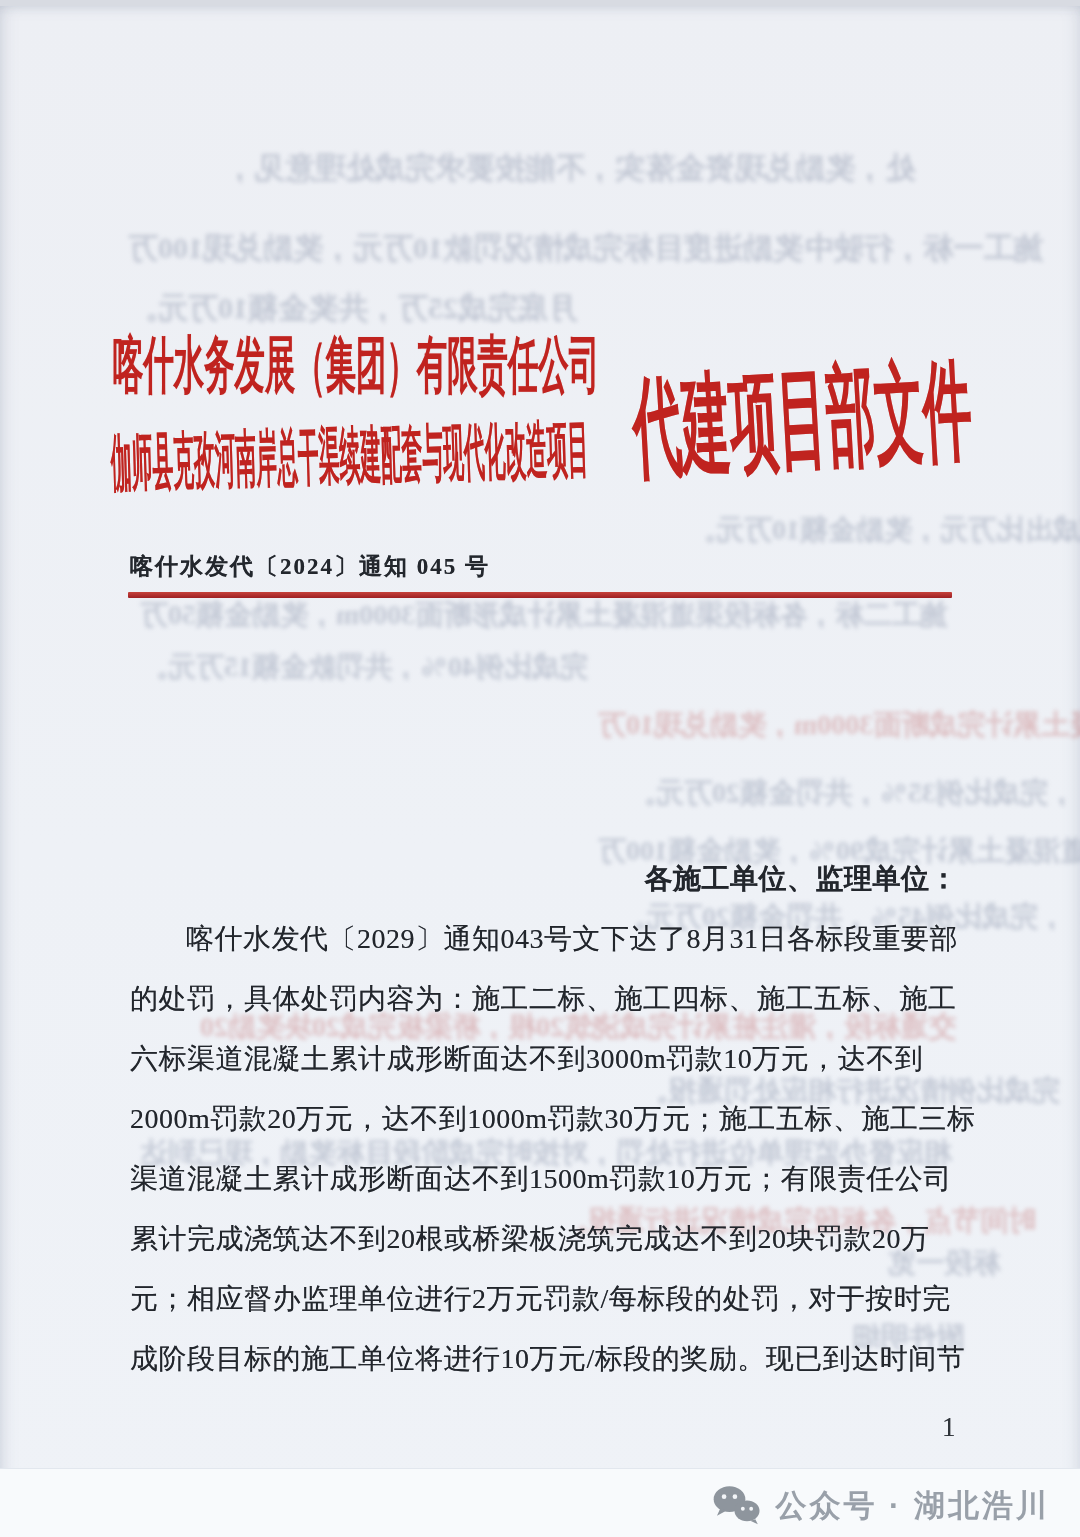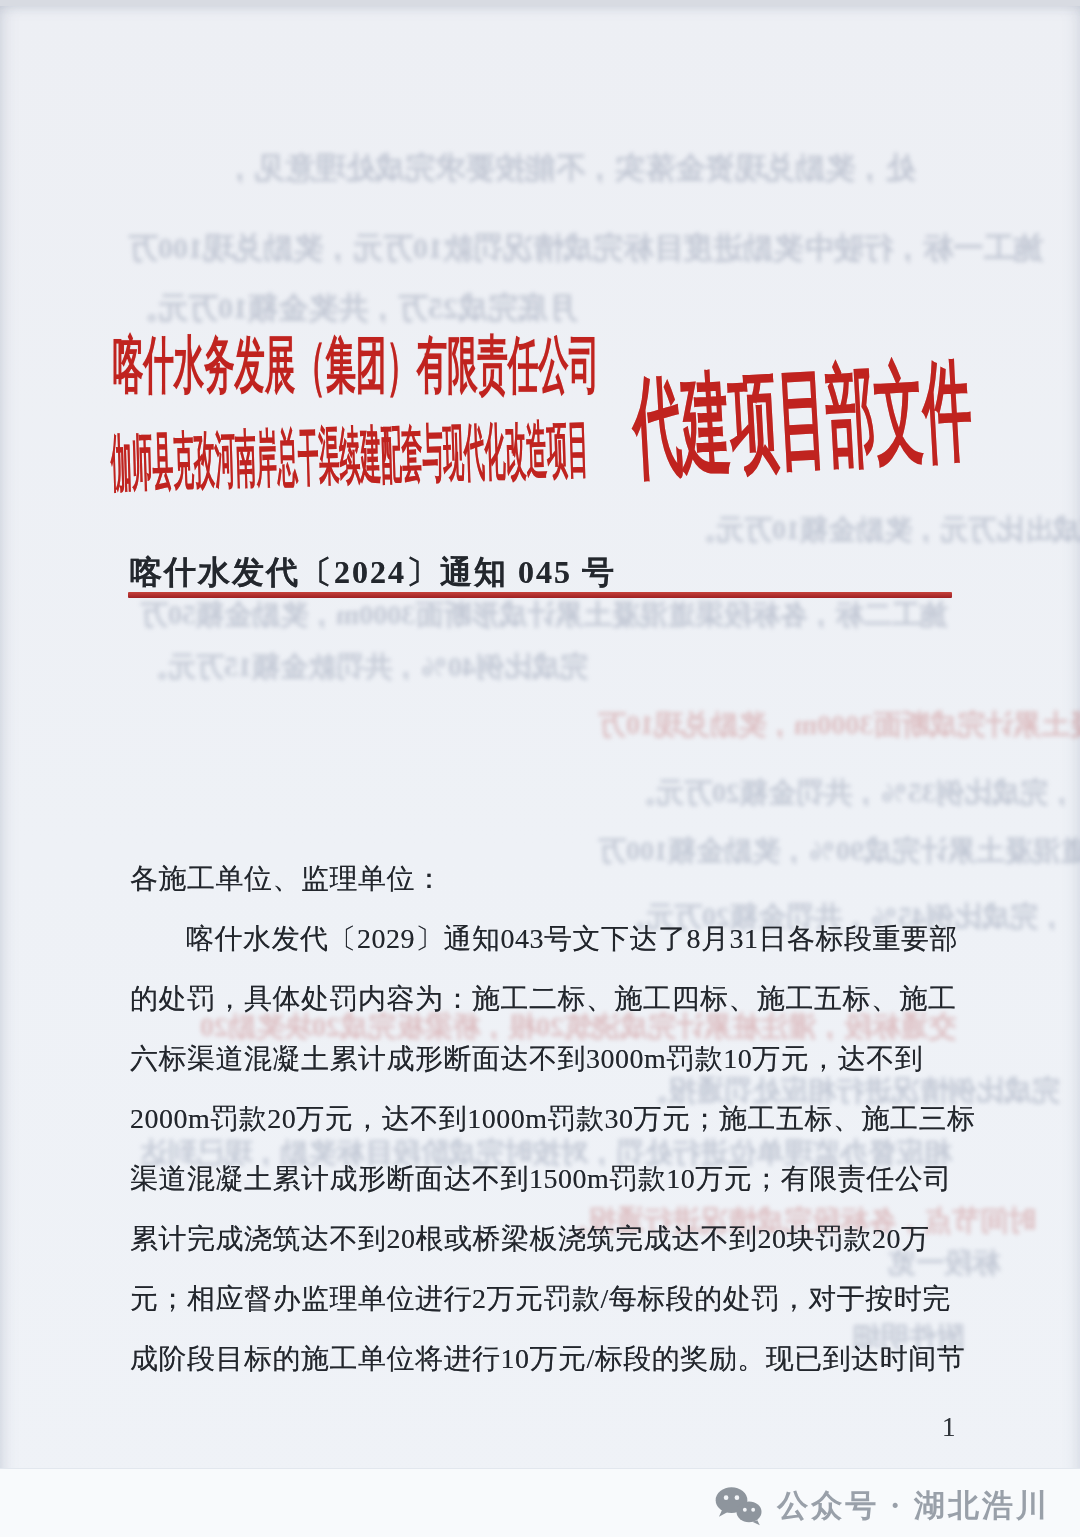--- a/index.html
+++ b/index.html
@@ -38,56 +38,56 @@
     text-shadow:0 0 1px rgba(195,35,31,.45);
   }
   .doc-type{
     position:absolute;left:630px;top:368px;
     font-size:110px;font-weight:bold;white-space:nowrap;line-height:1;
     transform:rotate(-3.2deg) scaleX(.44);transform-origin:left top;
     text-shadow:0 0 1px rgba(195,35,31,.4);
   }
   .doc-number{
     position:absolute;left:130px;top:545px;
-    font-size:32px;font-weight:bold;letter-spacing:2px;white-space:nowrap;
+    font-size:23px;font-weight:bold;letter-spacing:2px;white-space:nowrap;
     color:#23272d;text-shadow:0 0 .6px rgba(25,30,38,.6);
   }
   .red-rule{
     position:absolute;left:128px;top:586px;width:824px;height:6px;
     border-radius:1px;
   }
   
   .title-block{position:absolute;left:0;right:0;top:664px;text-align:center;color:#1f2329;}
   .title-line{
     display:block;line-height:56px;font-size:42px;font-weight:bold;white-space:nowrap;
     text-shadow:0 0 .8px rgba(20,25,33,.65);
   }
   .title-line>span{display:inline-block;transform:scaleX(.85);letter-spacing:1px;}
   
   .body-block{
     position:absolute;left:130px;top:843px;width:828px;
     font-size:28px;line-height:60px;color:#22262c;
     text-shadow:0 0 .6px rgba(25,30,38,.55);
   }
   .body-line{white-space:nowrap;letter-spacing:.5px;}
-  .body-line.salutation{font-weight:normal;}
+  .body-line.salutation{font-weight:bold;text-align:right;}
   .body-line.indent{text-indent:56px;}
   .page-number{
     position:absolute;left:942px;top:1406px;
     font-size:27px;color:#2f343a;text-shadow:0 0 .5px rgba(30,35,42,.5);
   }
   
   .bottom-band{
     position:absolute;left:0;right:0;bottom:0;height:74px;
     border-top:1px solid rgba(186,196,212,.35);
   }
   .watermark{
     position:absolute;right:30px;bottom:16px;
-    display:flex;align-items:center;gap:13px;
-    font-family:Liberation Serif, serif;
+    display:flex;align-items:flex-start;gap:13px;
+    font-family:Liberation Sans, sans-serif;
   }
   .watermark-label{
     font-size:31px;letter-spacing:3px;color:#99a0a9;font-weight:bold;
   }
   .wechat-icon{width:50px;height:40px;display:block;}
 </style>
 </head>
 <body>
 
 <div class="page">

